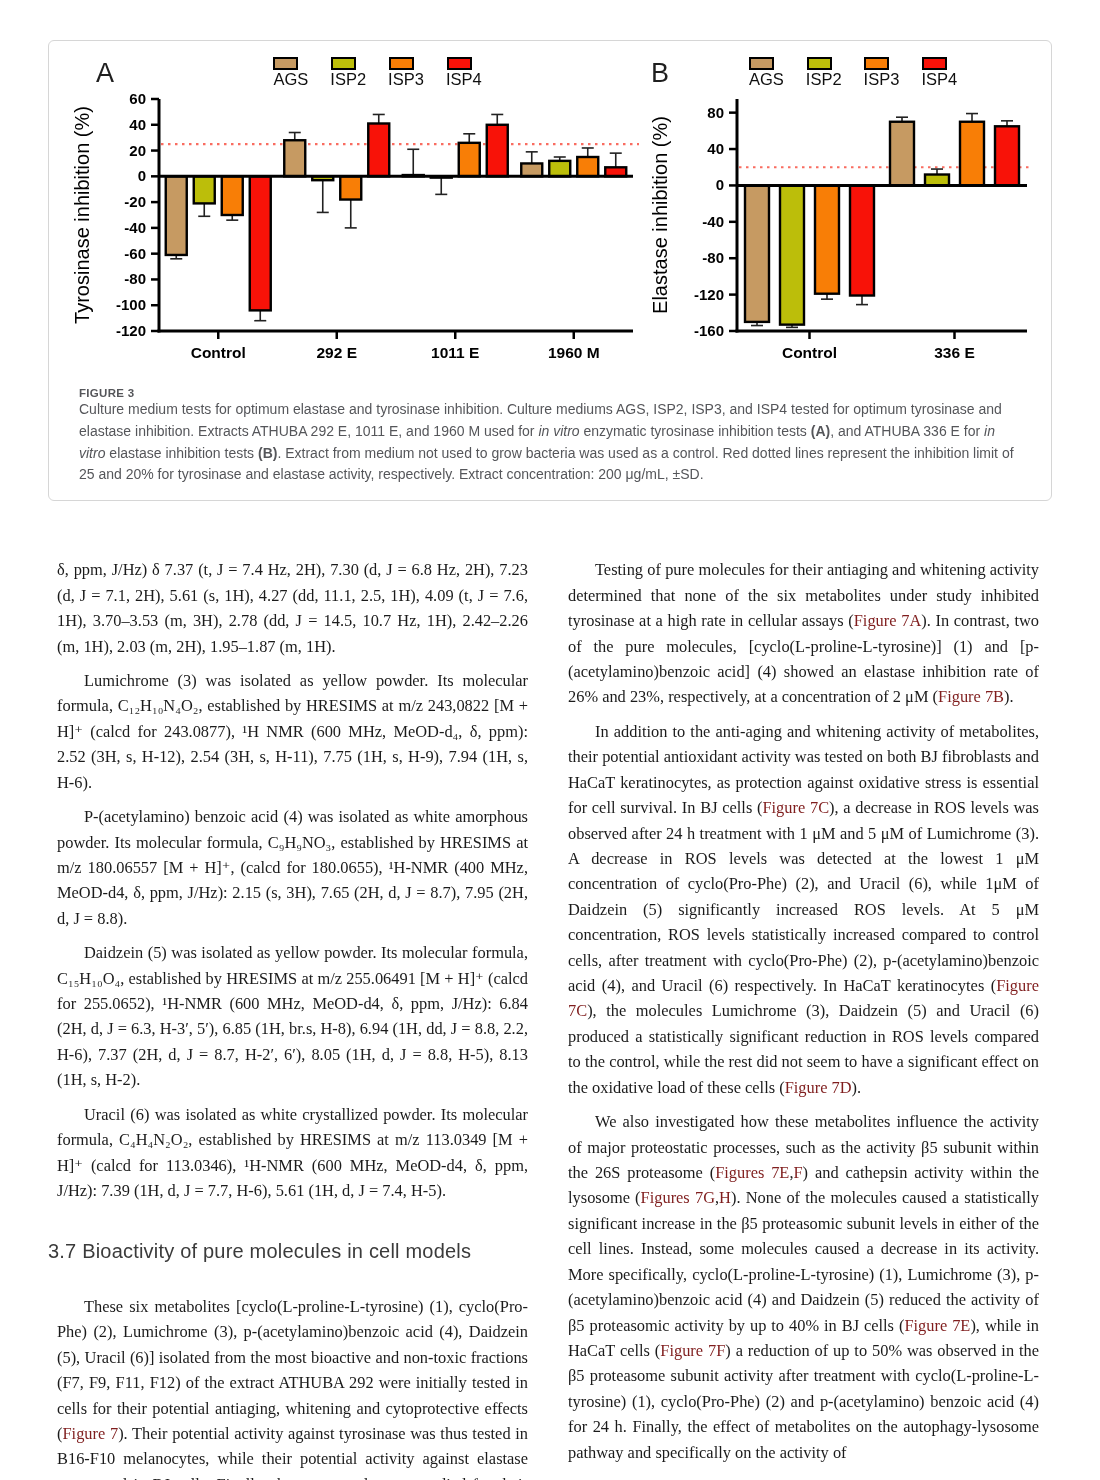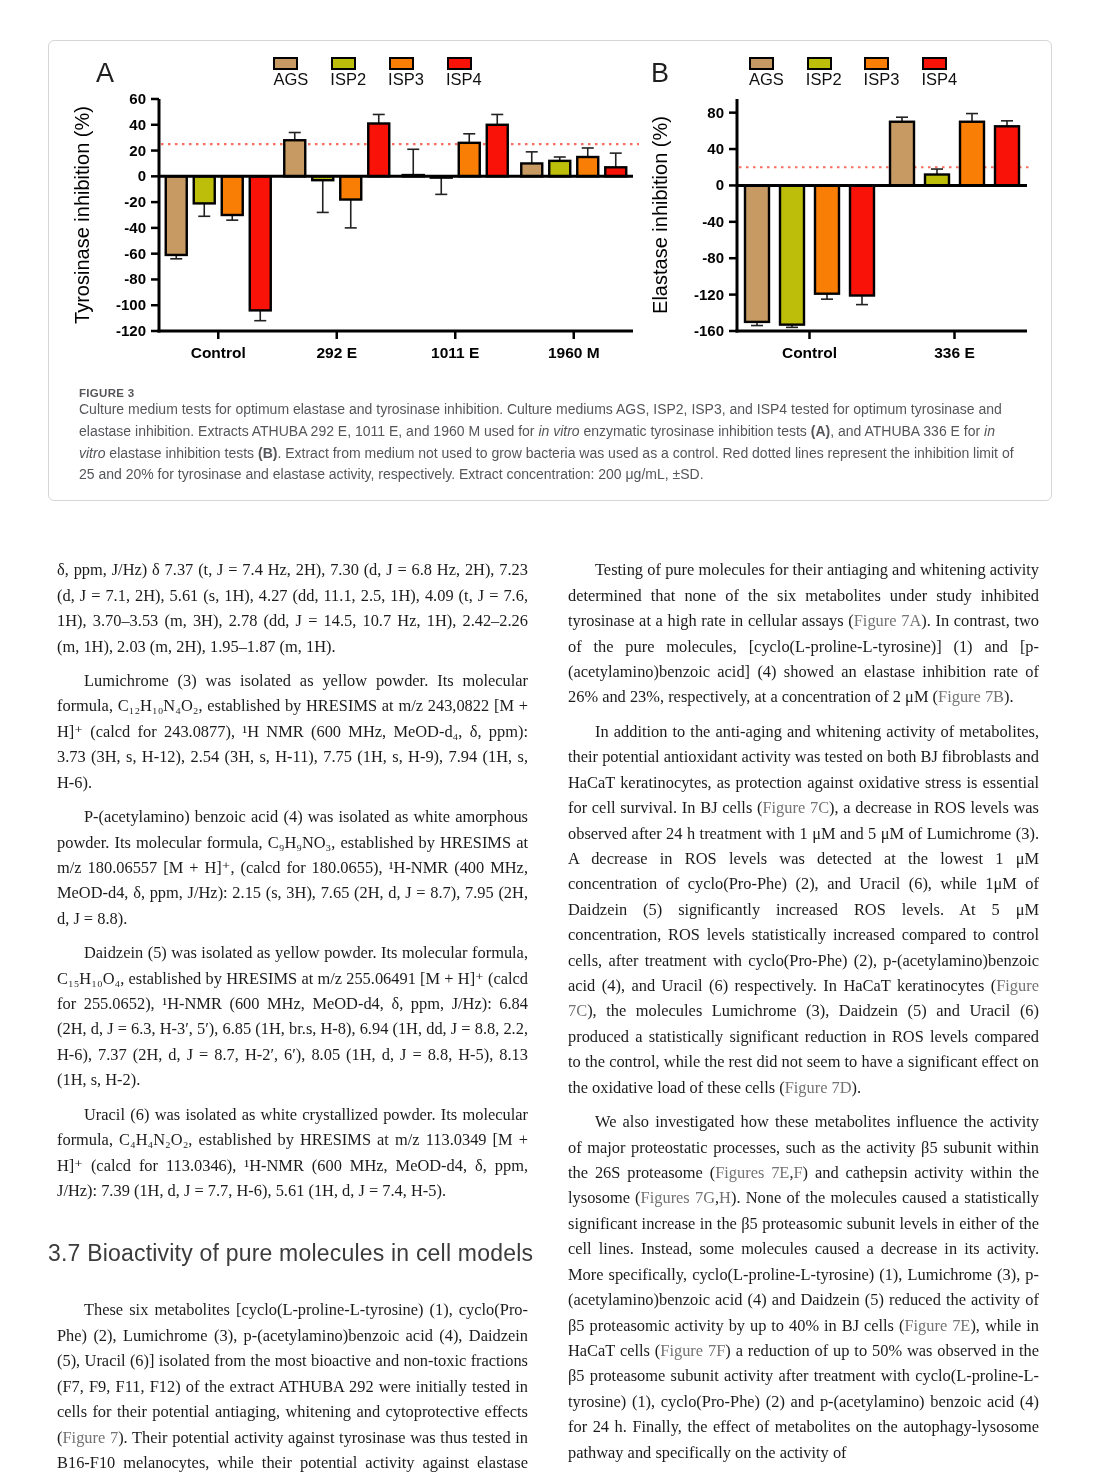--- a/index.html
+++ b/index.html
@@ -14,26 +14,26 @@
   .chart-a .panel-letter{margin-left:33px;}
   .chart-b .panel-letter{margin-left:10px;}
   .legend{flex:1;display:flex;justify-content:center;align-items:center;}
   .legend-item{display:flex;align-items:flex-end;margin:0 11px;font-family:"Liberation Sans",sans-serif;font-size:16.5px;color:#101010;flex-direction:column;}
   .swatch{width:25px;height:13px;border:2.5px solid #000;display:inline-block;margin-right:10px;box-sizing:border-box;}
   .fig-caption-wrap{padding:12px 16px 4px 16px;}
   .fig-label{font-family:"Liberation Sans",sans-serif;font-size:11.5px;font-weight:bold;letter-spacing:.3px;color:#55565a;}
   .fig-caption{font-family:"Liberation Sans",sans-serif;font-size:14px;color:#55565a;line-height:1.56;}
   .it{font-style:italic;}
   .bd{font-weight:bold;}
-  .lnk{color:#737373;}
+  .lnk{color:#7f1d1d;}
   .columns{display:flex;gap:22px;margin-top:47px;}
   .col{width:489px;text-align:justify;font-size:16.4px;line-height:1.55;}
   .col p{margin:9px;text-indent:27px;}
   .col p.noindent{text-indent:0;}
-  .col h2{font-family:"Liberation Sans",sans-serif;font-size:23px;font-weight:500;color:#3b3b3b;line-height:1.22;letter-spacing:.2px;margin:36px 0 30px 0;text-align:left;}
+  .col h2{font-family:"Liberation Sans",sans-serif;font-size:20px;font-weight:500;color:#3b3b3b;line-height:1.22;letter-spacing:.2px;margin:36px 0 30px 0;text-align:left;}
   svg text{font-family:"Liberation Sans",sans-serif;fill:#000;}
   svg .tick{font-size:15px;font-weight:bold;}
   svg .cat{font-size:15.5px;font-weight:bold;}
   svg .ylab{font-size:20px;}
 </style>
 </head>
 <body>
 
 <div class="page">
 
@@ -220,21 +220,21 @@
     </div>
     <figcaption class="fig-caption-wrap">
       <div class="fig-label">FIGURE 3</div>
       <div class="fig-caption"><span>Culture medium tests for optimum elastase and tyrosinase inhibition. Culture mediums AGS, ISP2, ISP3, and ISP4 tested for optimum tyrosinase and elastase inhibition. Extracts ATHUBA 292 E, 1011 E, and 1960 M used for </span><span class="it">in vitro</span><span> enzymatic tyrosinase inhibition tests </span><span class="bd">(A)</span><span>, and ATHUBA 336 E for </span><span class="it">in vitro</span><span> elastase inhibition tests </span><span class="bd">(B)</span><span>. Extract from medium not used to grow bacteria was used as a control. Red dotted lines represent the inhibition limit of 25 and 20% for tyrosinase and elastase activity, respectively. Extract concentration: 200 μg/mL, ±SD.</span></div>
     </figcaption>
   </figure>
 
   <div class="columns">
     <div class="col">
         <p class="noindent"><span>δ, ppm, J/Hz) δ 7.37 (t, J = 7.4 Hz, 2H), 7.30 (d, J = 6.8 Hz, 2H), 7.23 (d, J = 7.1, 2H), 5.61 (s, 1H), 4.27 (dd, 11.1, 2.5, 1H), 4.09 (t, J = 7.6, 1H), 3.70–3.53 (m, 3H), 2.78 (dd, J = 14.5, 10.7 Hz, 1H), 2.42–2.26 (m, 1H), 2.03 (m, 2H), 1.95–1.87 (m, 1H).</span></p>
-        <p><span>Lumichrome (3) was isolated as yellow powder. Its molecular formula, C₁₂H₁₀N₄O₂, established by HRESIMS at m/z 243,0822 [M + H]⁺ (calcd for 243.0877), ¹H NMR (600 MHz, MeOD-d₄, δ, ppm): 3.73 (3H, s, H-12), 2.54 (3H, s, H-11), 7.75 (1H, s, H-9), 7.94 (1H, s, H-6).</span></p>
+        <p><span>Lumichrome (3) was isolated as yellow powder. Its molecular formula, C₁₂H₁₀N₄O₂, established by HRESIMS at m/z 243,0822 [M + H]⁺ (calcd for 243.0877), ¹H NMR (600 MHz, MeOD-d₄, δ, ppm): 2.52 (3H, s, H-12), 2.54 (3H, s, H-11), 7.75 (1H, s, H-9), 7.94 (1H, s, H-6).</span></p>
         <p><span>P-(acetylamino) benzoic acid (4) was isolated as white amorphous powder. Its molecular formula, C₉H₉NO₃, established by HRESIMS at m/z 180.06557 [M + H]⁺, (calcd for 180.0655), ¹H-NMR (400 MHz, MeOD-d4, δ, ppm, J/Hz): 2.15 (s, 3H), 7.65 (2H, d, J = 8.7), 7.95 (2H, d, J = 8.8).</span></p>
         <p><span>Daidzein (5) was isolated as yellow powder. Its molecular formula, C₁₅H₁₀O₄, established by HRESIMS at m/z 255.06491 [M + H]⁺ (calcd for 255.0652), ¹H-NMR (600 MHz, MeOD-d4, δ, ppm, J/Hz): 6.84 (2H, d, J = 6.3, H-3′, 5′), 6.85 (1H, br.s, H-8), 6.94 (1H, dd, J = 8.8, 2.2, H-6), 7.37 (2H, d, J = 8.7, H-2′, 6′), 8.05 (1H, d, J = 8.8, H-5), 8.13 (1H, s, H-2).</span></p>
         <p><span>Uracil (6) was isolated as white crystallized powder. Its molecular formula, C₄H₄N₂O₂, established by HRESIMS at m/z 113.0349 [M + H]⁺ (calcd for 113.0346), ¹H-NMR (600 MHz, MeOD-d4, δ, ppm, J/Hz): 7.39 (1H, d, J = 7.7, H-6), 5.61 (1H, d, J = 7.4, H-5).</span></p>
         <h2>3.7 Bioactivity of pure molecules in cell models</h2>
         <p><span>These six metabolites [cyclo(L-proline-L-tyrosine) (1), cyclo(Pro-Phe) (2), Lumichrome (3), p-(acetylamino)benzoic acid (4), Daidzein (5), Uracil (6)] isolated from the most bioactive and non-toxic fractions (F7, F9, F11, F12) of the extract ATHUBA 292 were initially tested in cells for their potential antiaging, whitening and cytoprotective effects (</span><span class="lnk">Figure 7</span><span>). Their potential activity against tyrosinase was thus tested in B16-F10 melanocytes, while their potential activity against elastase was tested in BJ cells. Finally, the compounds were studied for their effects against oxidative stress and</span></p>
       </div>
     <div class="col">
         <p><span>Testing of pure molecules for their antiaging and whitening activity determined that none of the six metabolites under study inhibited tyrosinase at a high rate in cellular assays (</span><span class="lnk">Figure 7A</span><span>). In contrast, two of the pure molecules, [cyclo(L-proline-L-tyrosine)] (1) and [p-(acetylamino)benzoic acid] (4) showed an elastase inhibition rate of 26% and 23%, respectively, at a concentration of 2 μM (</span><span class="lnk">Figure 7B</span><span>).</span></p>
         <p><span>In addition to the anti-aging and whitening activity of metabolites, their potential antioxidant activity was tested on both BJ fibroblasts and HaCaT keratinocytes, as protection against oxidative stress is essential for cell survival. In BJ cells (</span><span class="lnk">Figure 7C</span><span>), a decrease in ROS levels was observed after 24 h treatment with 1 μM and 5 μM of Lumichrome (3). A decrease in ROS levels was detected at the lowest 1 μM concentration of cyclo(Pro-Phe) (2), and Uracil (6), while 1μM of Daidzein (5) significantly increased ROS levels. At 5 μM concentration, ROS levels statistically increased compared to control cells, after treatment with cyclo(Pro-Phe) (2), p-(acetylamino)benzoic acid (4), and Uracil (6) respectively. In HaCaT keratinocytes (</span><span class="lnk">Figure 7C</span><span>), the molecules Lumichrome (3), Daidzein (5) and Uracil (6) produced a statistically significant reduction in ROS levels compared to the control, while the rest did not seem to have a significant effect on the oxidative load of these cells (</span><span class="lnk">Figure 7D</span><span>).</span></p>
         <p><span>We also investigated how these metabolites influence the activity of major proteostatic processes, such as the activity β5 subunit within the 26S proteasome (</span><span class="lnk">Figures 7E</span><span>,</span><span class="lnk">F</span><span>) and cathepsin activity within the lysosome (</span><span class="lnk">Figures 7G</span><span>,</span><span class="lnk">H</span><span>). None of the molecules caused a statistically significant increase in the β5 proteasomic subunit levels in either of the cell lines. Instead, some molecules caused a decrease in its activity. More specifically, cyclo(L-proline-L-tyrosine) (1), Lumichrome (3), p-(acetylamino)benzoic acid (4) and Daidzein (5) reduced the activity of β5 proteasomic activity by up to 40% in BJ cells (</span><span class="lnk">Figure 7E</span><span>), while in HaCaT cells (</span><span class="lnk">Figure 7F</span><span>) a reduction of up to 50% was observed in the β5 proteasome subunit activity after treatment with cyclo(L-proline-L-tyrosine) (1), cyclo(Pro-Phe) (2) and p-(acetylamino) benzoic acid (4) for 24 h. Finally, the effect of metabolites on the autophagy-lysosome pathway and specifically on the activity of</span></p>

